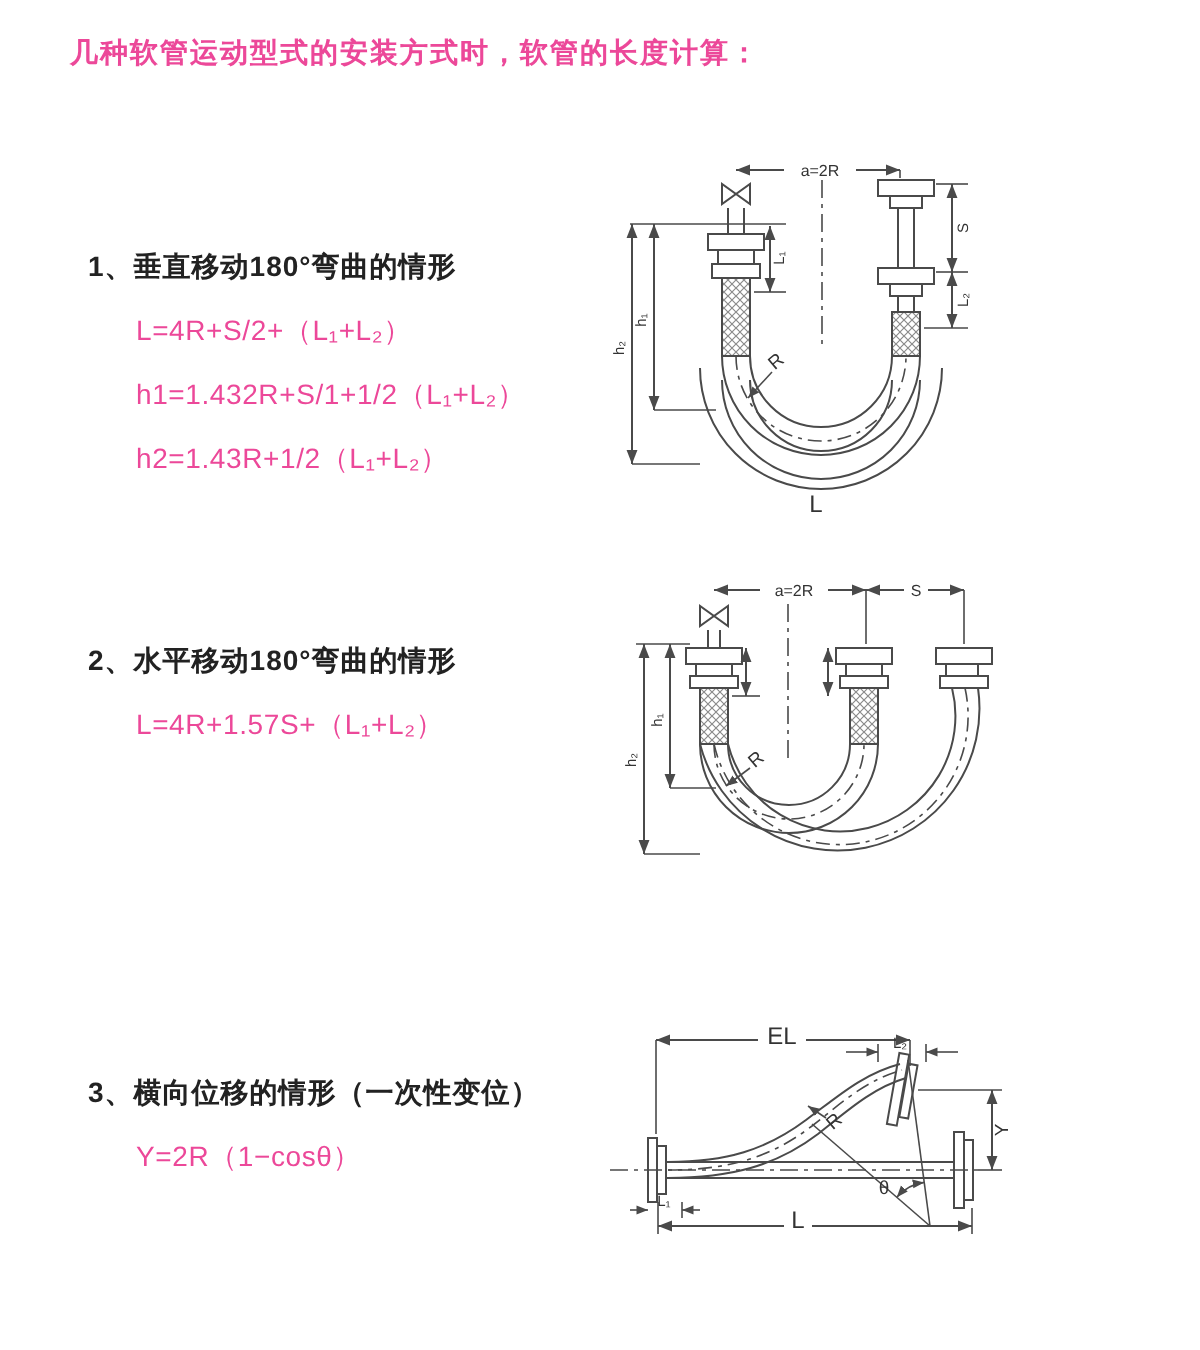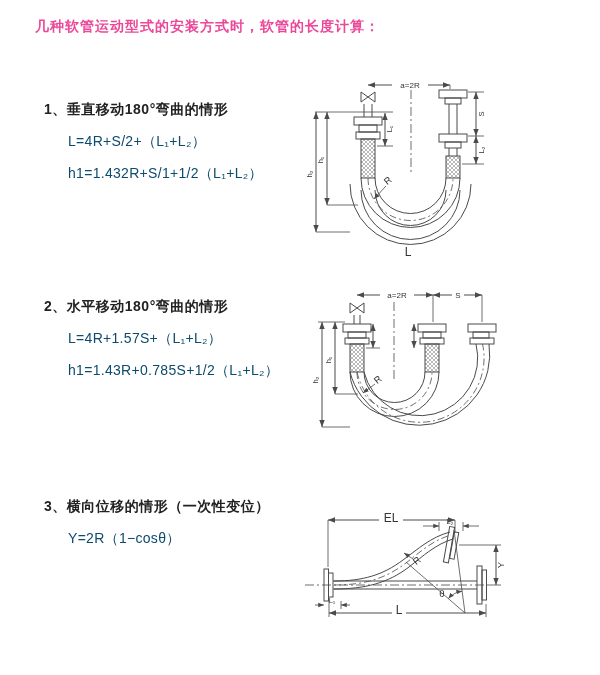--- a/index.html
+++ b/index.html
@@ -4,27 +4,27 @@
 <style>
   html,body{margin:0;padding:0;}
   body{
     width:600px;height:675px;position:relative;background:#ffffff;overflow:hidden;
     font-family:"Liberation Sans","DejaVu Sans",sans-serif;color:#2b2b2b;
   }
   .page-title{
     position:absolute;left:35px;top:18px;font-size:14px;font-weight:700;
     letter-spacing:1px;color:#ec4899;
   }
-  .section{position:absolute;left:44px;}
+  .section{position:absolute;left:44px;margin-top:24px;}
   .section .heading{font-size:14px;font-weight:700;letter-spacing:.5px;color:#222;}
   .section .formulas{margin:6px 0 0 24px;}
   .section .formulas .formula{
-    font-size:14px;line-height:32px;letter-spacing:.3px;color:#0c4a6e;white-space:nowrap;
+    font-size:14px;line-height:32px;letter-spacing:.3px;color:#ec4899;white-space:nowrap;
   }
-  #sec1{top:101px;} #sec2{top:298px;} #sec3{top:498px;}
+  #sec1{top:101px;} #sec2{top:298px;} #sec3{top:514px;}
   .dwg{position:absolute;}
   .dwg line,.dwg path,.dwg rect,.dwg circle{stroke:#4a4a4a;stroke-width:1;fill:none;}
   .dwg .thin{stroke-width:.8;}
   .dwg .cl{stroke-dasharray:9 3 2 3;stroke-width:.8;}
   .dwg .hdash{stroke-dasharray:7 3 2 3;stroke-width:.8;}
   .dwg text{fill:#333;stroke:none;font-family:"Liberation Sans","DejaVu Sans",sans-serif;}
   .dwg .t7{font-size:7.5px;} .dwg .t8{font-size:8px;} .dwg .t9{font-size:9.5px;}
   .dwg .t12{font-size:12px;}
   .dwg .lblbg{fill:#ffffff;stroke:none;}
   #d1{left:300px;top:72px;} #d2{left:300px;top:282px;} #d3{left:293px;top:505px;}
@@ -32,28 +32,28 @@
 </head>
 <body>
 
 <div class="page-title">几种软管运动型式的安装方式时，软管的长度计算：</div>
 
 <div class="section" id="sec1">
   <div class="heading">1、垂直移动180°弯曲的情形</div>
   <div class="formulas">
     <div class="formula">L=4R+S/2+（L₁+L₂）</div>
     <div class="formula">h1=1.432R+S/1+1/2（L₁+L₂）</div>
+    <div class="formula">h2=1.43R+1/2（L₁+L₂）</div>
   </div>
 </div>
 
 <div class="section" id="sec2">
   <div class="heading">2、水平移动180°弯曲的情形</div>
   <div class="formulas">
     <div class="formula">L=4R+1.57S+（L₁+L₂）</div>
-    <div class="formula">h1=1.43R+0.785S+1/2（L₁+L₂）</div>
   </div>
 </div>
 
 <div class="section" id="sec3">
   <div class="heading">3、横向位移的情形（一次性变位）</div>
   <div class="formulas">
     <div class="formula">Y=2R（1−cosθ）</div>
   </div>
 </div>
 

